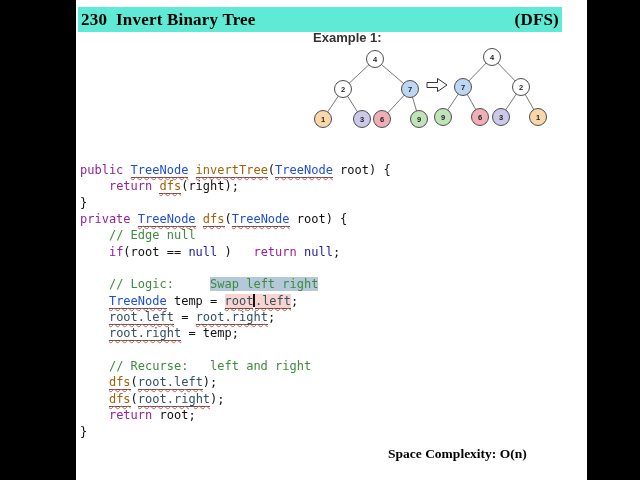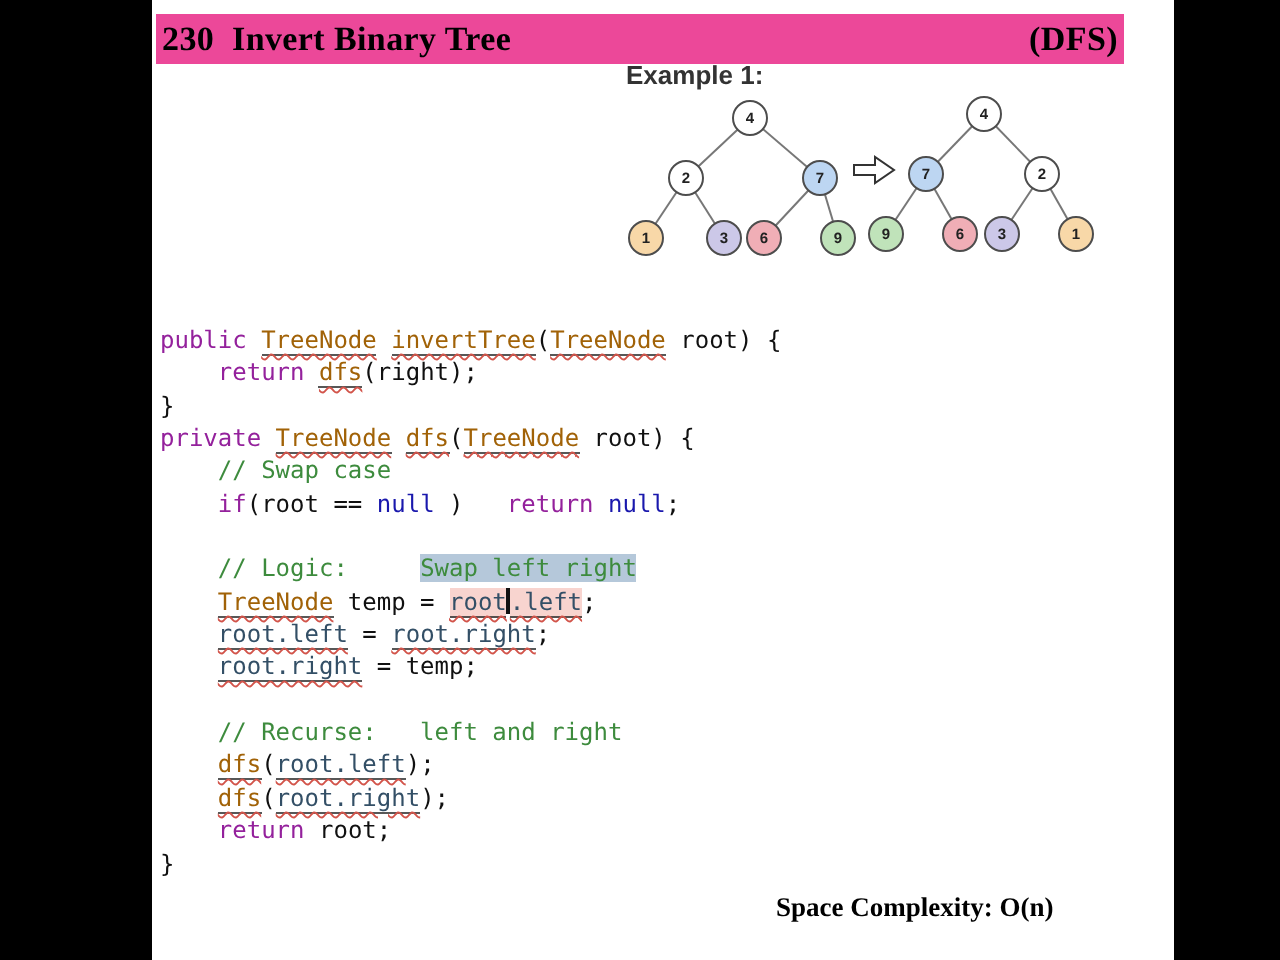--- a/index.html
+++ b/index.html
@@ -1,40 +1,40 @@
 <!DOCTYPE html>
 <html><head>
 <meta charset="utf-8">
 <style>
   html,body { margin:0; padding:0; background:#000; }
   .stage { position:relative; width:640px; height:480px; background:#000; overflow:hidden;
            font-family:"Liberation Sans", sans-serif; }
   .content { position:absolute; left:76px; top:0; width:511px; height:480px; background:#ffffff; }
 
   
-  .header { position:absolute; left:2px; top:7px; width:484px; height:25px; background:#ec4899;
+  .header { position:absolute; left:2px; top:7px; width:484px; height:25px; background:#5eead4;
             display:flex; justify-content:space-between; align-items:center; padding:0 3px; box-sizing:border-box; }
   .header span { font-family:"Liberation Serif", serif; font-weight:bold; font-size:17px; color:#000;
                  white-space:pre; letter-spacing:0.2px; }
 
   
   .example-label { position:absolute; left:237px; top:30px; font-size:13px; font-weight:bold; color:#333; }
   .tree-svg { position:absolute; left:234px; top:44px; width:245px; height:86px; }
   .io-block { position:absolute; left:243px; top:129px; border-left:1px solid #cfcfcf; padding-left:8px;
               font-family:"DejaVu Sans Mono","Liberation Mono",monospace; font-size:7.5px; line-height:13px; color:#777; }
   .io-block b { color:#222; font-weight:bold; }
 
   
   .code { position:absolute; left:4px; top:162px; margin:0;
           font-family:"DejaVu Sans Mono","Liberation Mono",monospace;
           font-size:12px; line-height:16.35px; color:#101010; white-space:pre; }
   .kw      { color:#94219c; }
   .cm      { color:#3d8b3d; }
   .nl      { color:#1a18ad;text-align:right; }
-  .ty      { color:#a16207; }
+  .ty      { color:#1d4ed8; }
   .fn      { color:#a16207; }
   .field   { color:#334f66; }
   .u       { text-decoration:underline wavy #d2544a 1px; text-underline-offset:2px;
              border-bottom:1px solid rgba(45,45,45,0.8); }
   .selhl   { background:#b5c8da; }
   .hp      { background:#f8d4cf; }
   .caret   { display:inline-block; width:1.5px; height:13px; background:#111; vertical-align:-2px; }
 
   
   .footer-time, .footer-space { position:absolute; top:446px; font-family:"Liberation Serif", serif;
@@ -103,21 +103,21 @@
         <polygon points="117,38.5 127.5,38.5 127.5,34.5 137,41 127.5,47.5 127.5,43.5 117,43.5" fill="#ffffff" stroke="#333" stroke-width="1"></polygon>
       </svg>
 
     <div class="io-block">
     </div>
 
     <pre class="code" id="code"><span class="kw">public </span><span class="ty u">TreeNode</span><span class=""> </span><span class="fn u">invertTree</span><span class="">(</span><span class="ty u">TreeNode</span><span class=""> root) {</span>
 <span class="">    </span><span class="kw">return </span><span class="fn u">dfs</span><span class="">(right);</span>
 <span class="">}</span>
 <span class="kw">private </span><span class="ty u">TreeNode</span><span class=""> </span><span class="fn u">dfs</span><span class="">(</span><span class="ty u">TreeNode</span><span class=""> root) {</span>
-<span class="">    </span><span class="cm">// Swap case</span>
+<span class="">    </span><span class="cm">// Edge null</span>
 <span class="">    </span><span class="kw">if</span><span class="">(root == </span><span class="nl">null</span><span class=""> )   </span><span class="kw">return </span><span class="nl">null</span><span class="">;</span>
 
 <span class="">    </span><span class="cm">// Logic:     </span><span class="cm selhl">Swap left right</span>
 <span class="">    </span><span class="ty u">TreeNode</span><span class=""> temp = </span><span class="field u hp">root</span><span class="caret"></span><span class="field u hp">.left</span><span class="">;</span>
 <span class="">    </span><span class="field u">root.left</span><span class=""> = </span><span class="field u">root.right</span><span class="">;</span>
 <span class="">    </span><span class="field u">root.right</span><span class=""> = temp;</span>
 
 <span class="">    </span><span class="cm">// Recurse:   left and right</span>
 <span class="">    </span><span class="fn u">dfs</span><span class="">(</span><span class="field u">root.left</span><span class="">);</span>
 <span class="">    </span><span class="fn u">dfs</span><span class="">(</span><span class="field u">root.right</span><span class="">);</span>

